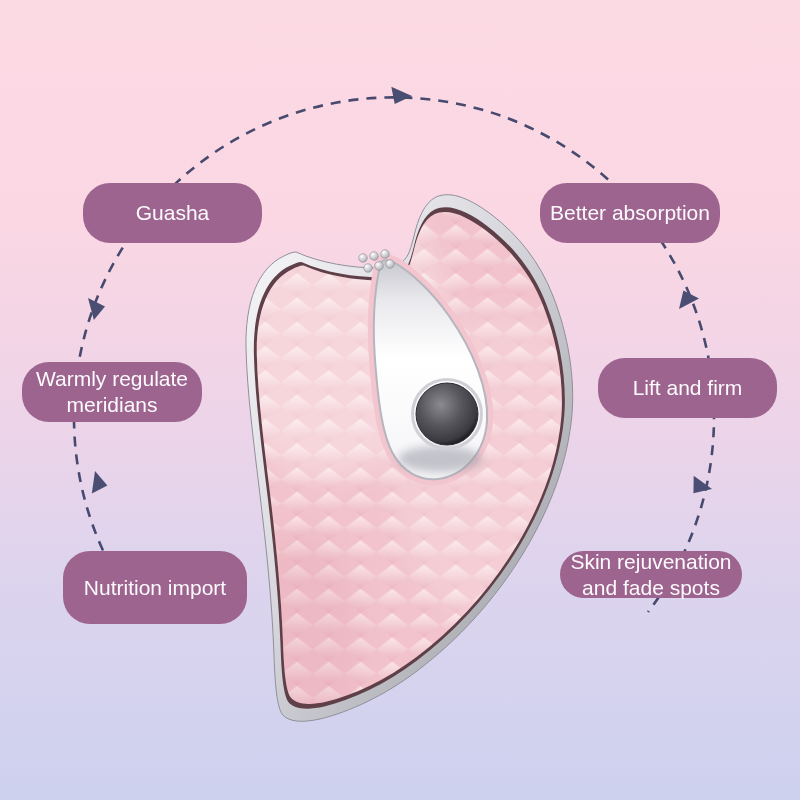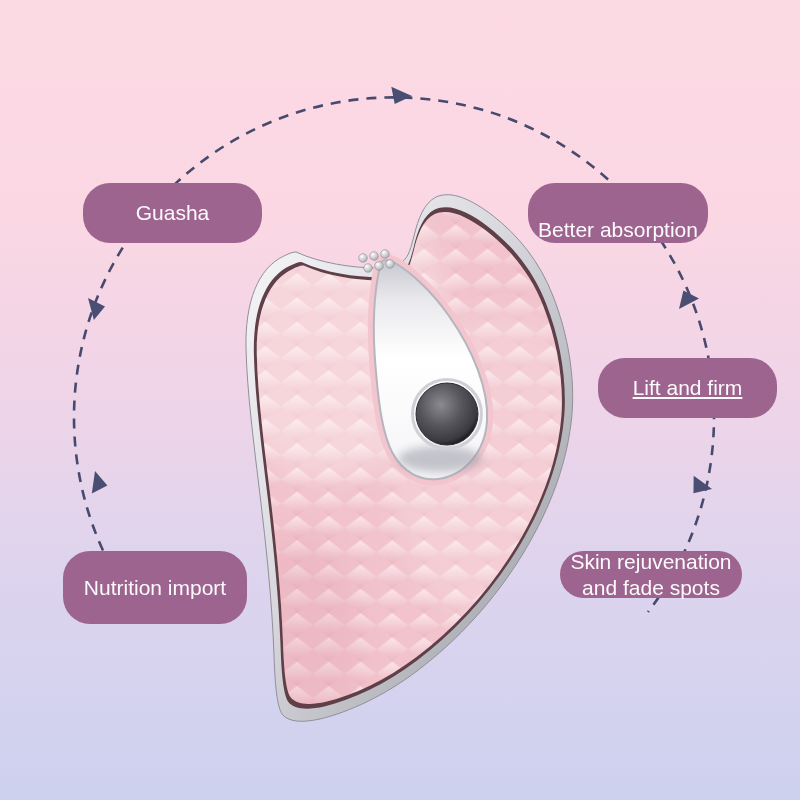--- a/index.html
+++ b/index.html
@@ -10,23 +10,23 @@
   }
   .flow-svg{position:absolute;left:0;top:0;}
   .pill{
     position:absolute;display:flex;align-items:center;justify-content:center;
     background:#9c648e;border-radius:27px;color:#fdfafd;
     font-size:21px;line-height:26px;text-align:center;font-weight:400;
   }
   .pill .lbl{display:block;padding:0 2px;}
   .nowrap .lbl{white-space:nowrap;}
   .p-guasha{left:83px;top:183px;width:179px;height:60px;}
-  .p-better{left:528px;top:183px;width:180px;height:60px;align-items:flex-end;}
+  .p-better{left:540px;top:183px;width:180px;height:60px;}
   .p-warmly{left:22px;top:362px;width:180px;height:60px;}
-  .p-lift{left:598px;top:358px;width:179px;height:60px;text-decoration:underline;}
+  .p-lift{left:598px;top:358px;width:179px;height:60px;}
   .p-nutrition{left:63px;top:551px;width:184px;height:73px;}
   .p-skin{left:560px;top:551px;width:182px;height:47px;}
 </style>
 </head>
 <body>
 
 <div class="stage">
 
   <svg class="flow-svg" width="800" height="800" viewBox="0 0 800 800">
     <defs>
@@ -145,20 +145,23 @@
       </g>
     </g>
   </svg>
 
   <div class="pill p-guasha nowrap">
     <span class="lbl">Guasha</span>
   </div>
   <div class="pill p-better nowrap">
     <span class="lbl">Better absorption</span>
   </div>
+  <div class="pill p-warmly">
+    <span class="lbl">Warmly regulate meridians</span>
+  </div>
   <div class="pill p-lift nowrap">
     <span class="lbl">Lift and firm</span>
   </div>
   <div class="pill p-nutrition nowrap">
     <span class="lbl">Nutrition import</span>
   </div>
   <div class="pill p-skin">
     <span class="lbl">Skin rejuvenation and fade spots</span>
   </div>
 

